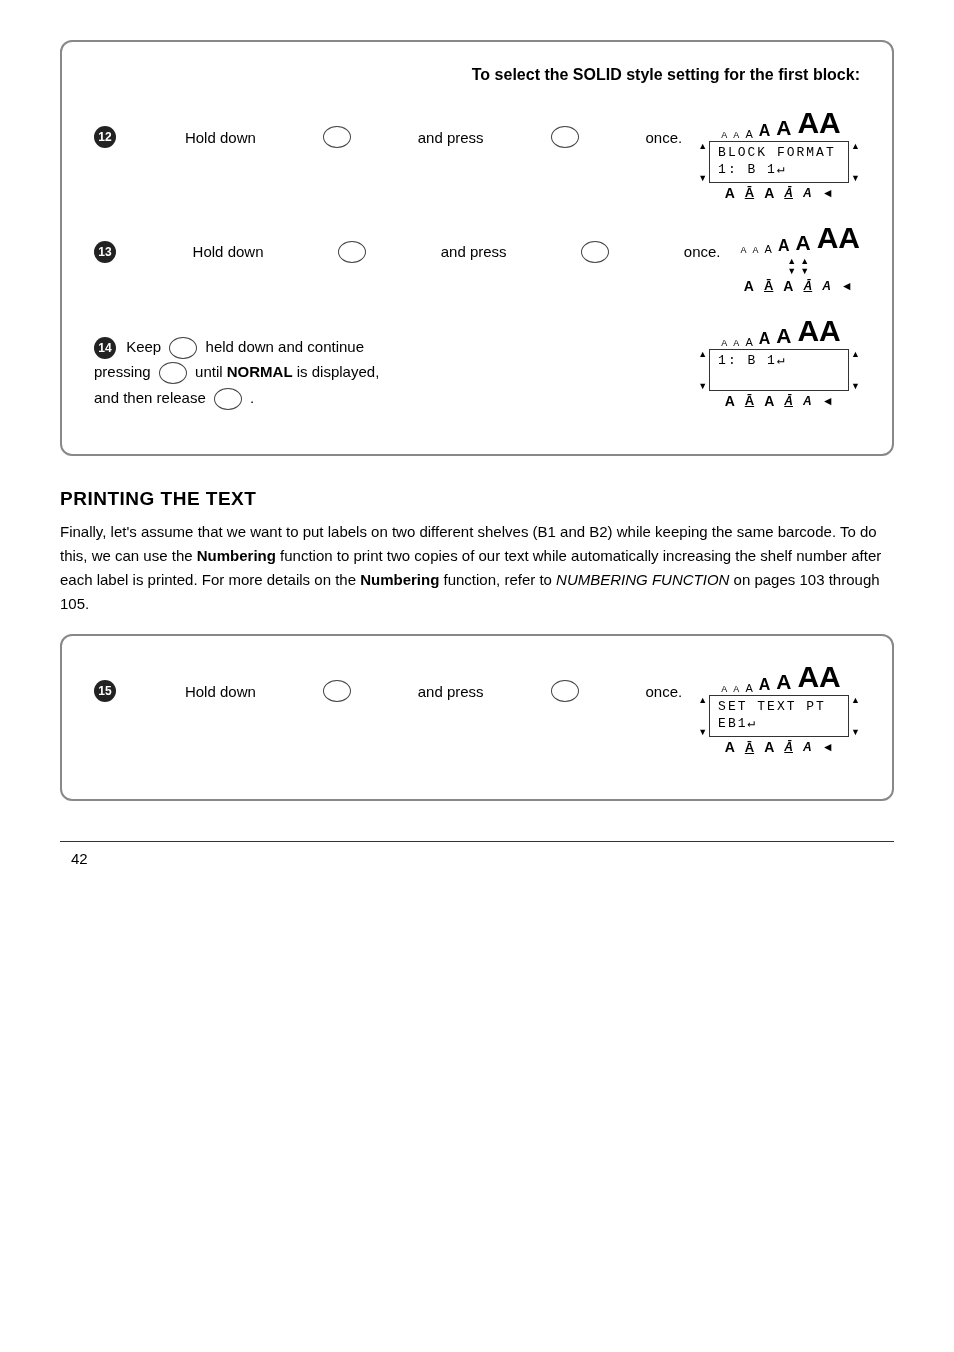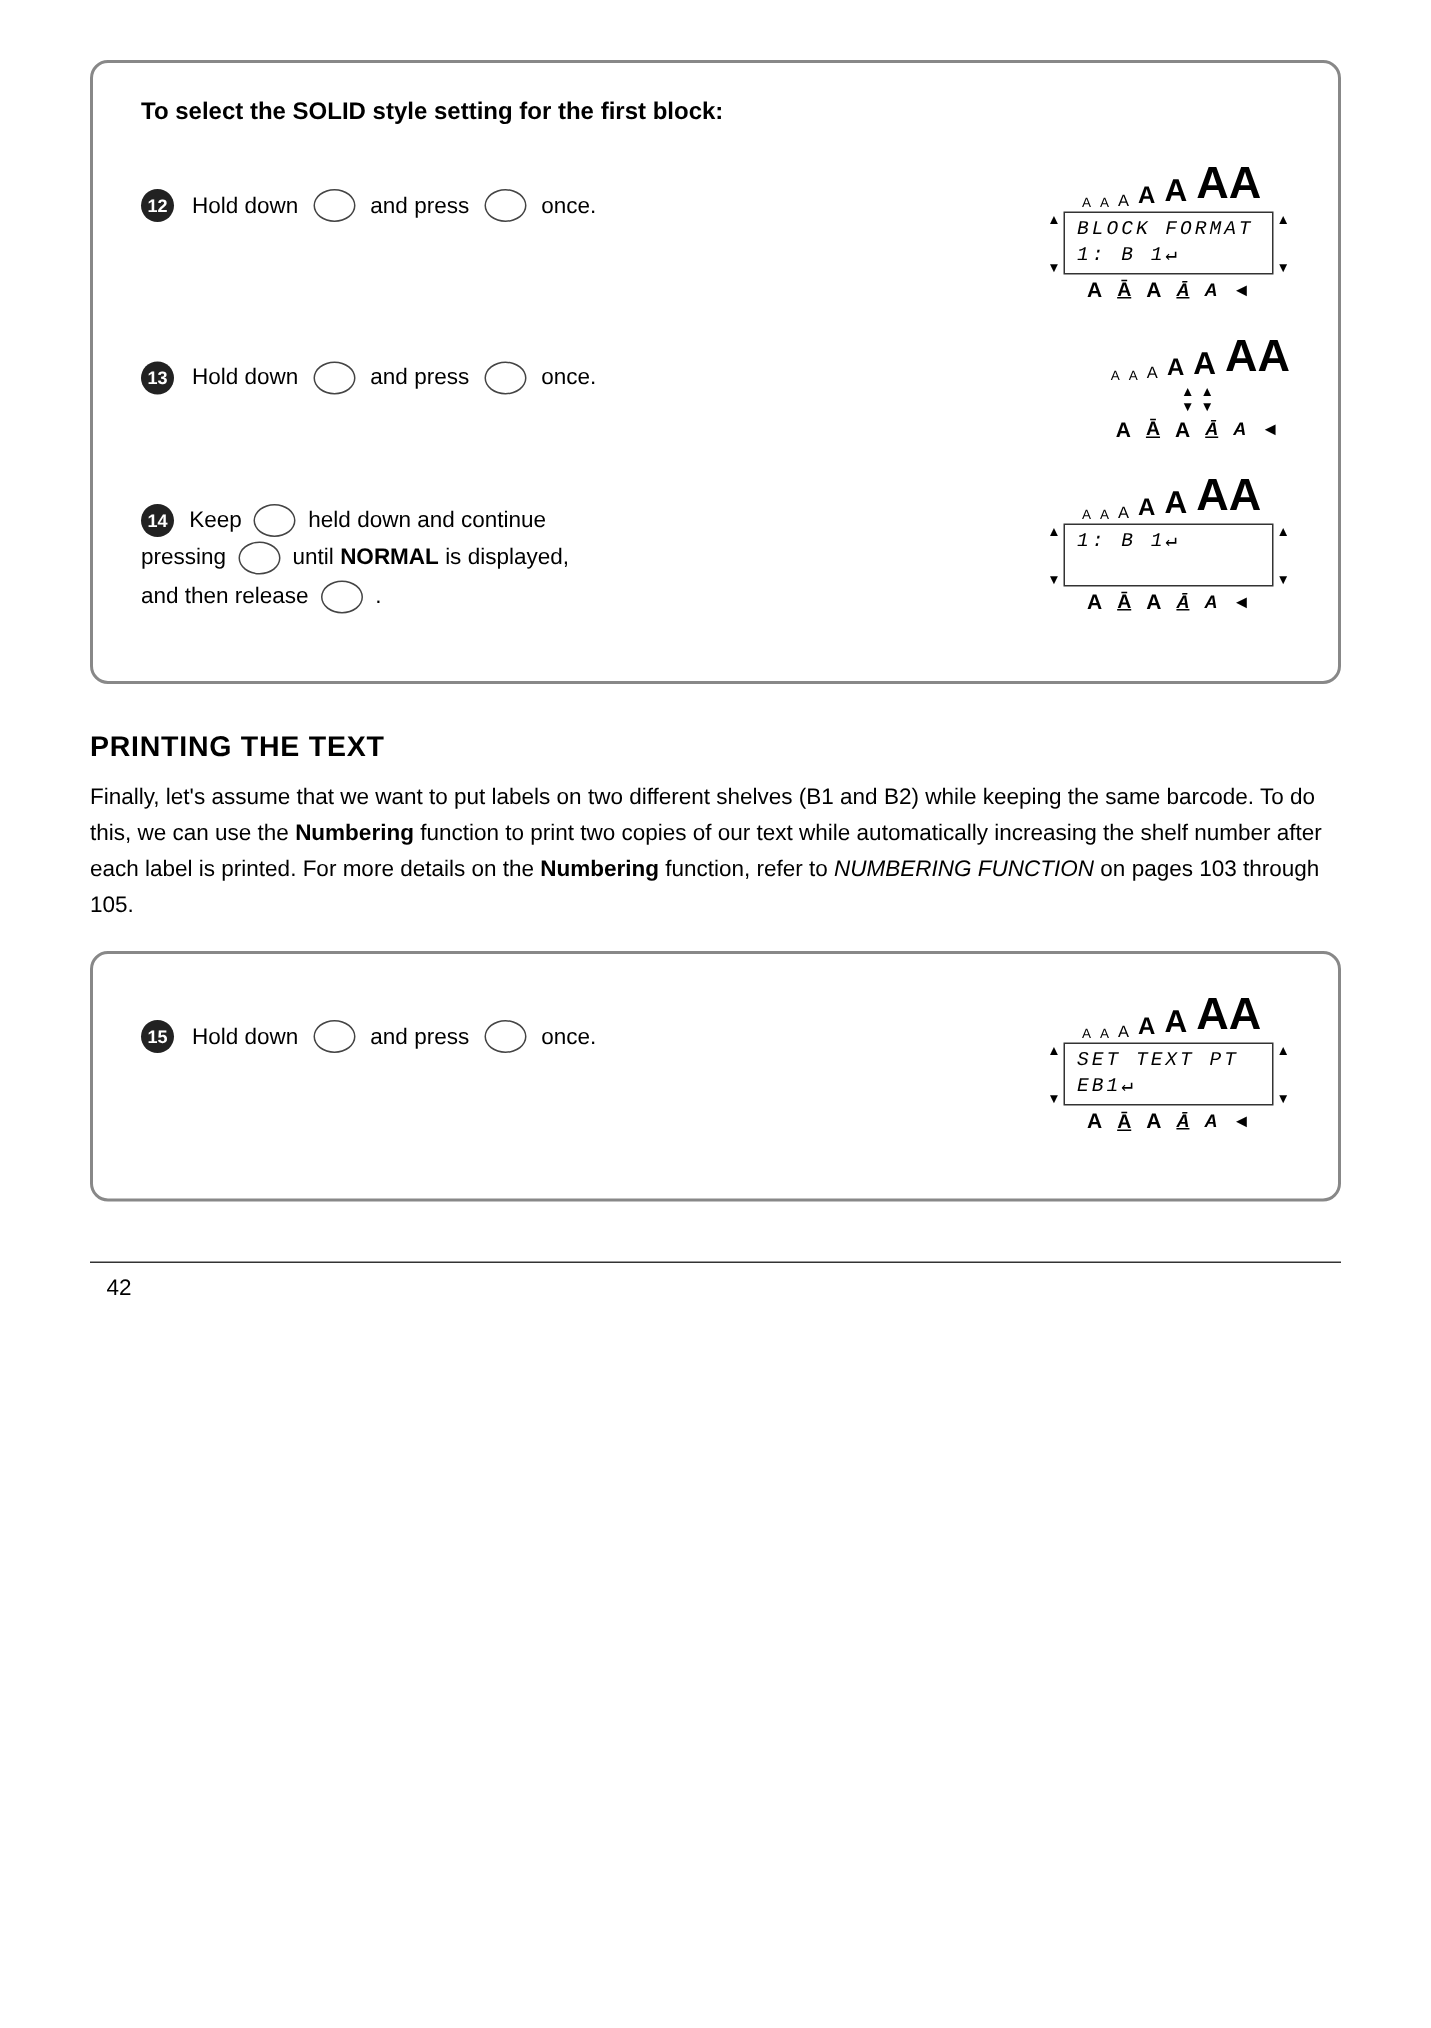--- a/index.html
+++ b/index.html
@@ -17,20 +17,21 @@
       border: 2px solid #888;
       border-radius: 12px;
       padding: 24px 32px 24px 32px;
       margin-bottom: 32px;
     }
 
     .box-title {
       font-weight: bold;
       font-size: 16px;
       margin-bottom: 22px;
+      text-align: right;
     }
 
     .step-num {
       display: inline-flex;
       align-items: center;
       justify-content: center;
       width: 22px;
       height: 22px;
       border-radius: 50%;
       background: #222;
@@ -49,21 +50,22 @@
       height: 22px;
       margin: 0 4px;
       vertical-align: middle;
     }
 
     .instruction-text {
       font-size: 15px;
       display: flex;
       align-items: center;
       flex-wrap: wrap;
-      gap: 6px;
+      gap: 17px;
+      justify-content: space-between;
     }
 
     .lcd-size-a {
       font-size: 9px;
       font-family: Arial, sans-serif;
     }
     .lcd-size-b { font-size: 11px; }
 
     .lcd-screen {
       border: 1.5px solid #333;
@@ -72,21 +74,20 @@
       font-size: 13px;
       min-width: 140px;
       min-height: 36px;
       background: #fff;
       letter-spacing: 2px;
     }
 
     .lcd-screen-line {
       display: block;
       line-height: 1.3;
-      font-style: italic;
     }
 
     .lcd-bottom-bar {
       display: flex;
       align-items: center;
       gap: 10px;
       margin-top: 2px;
       font-size: 14px;
       font-weight: bold;
     }

